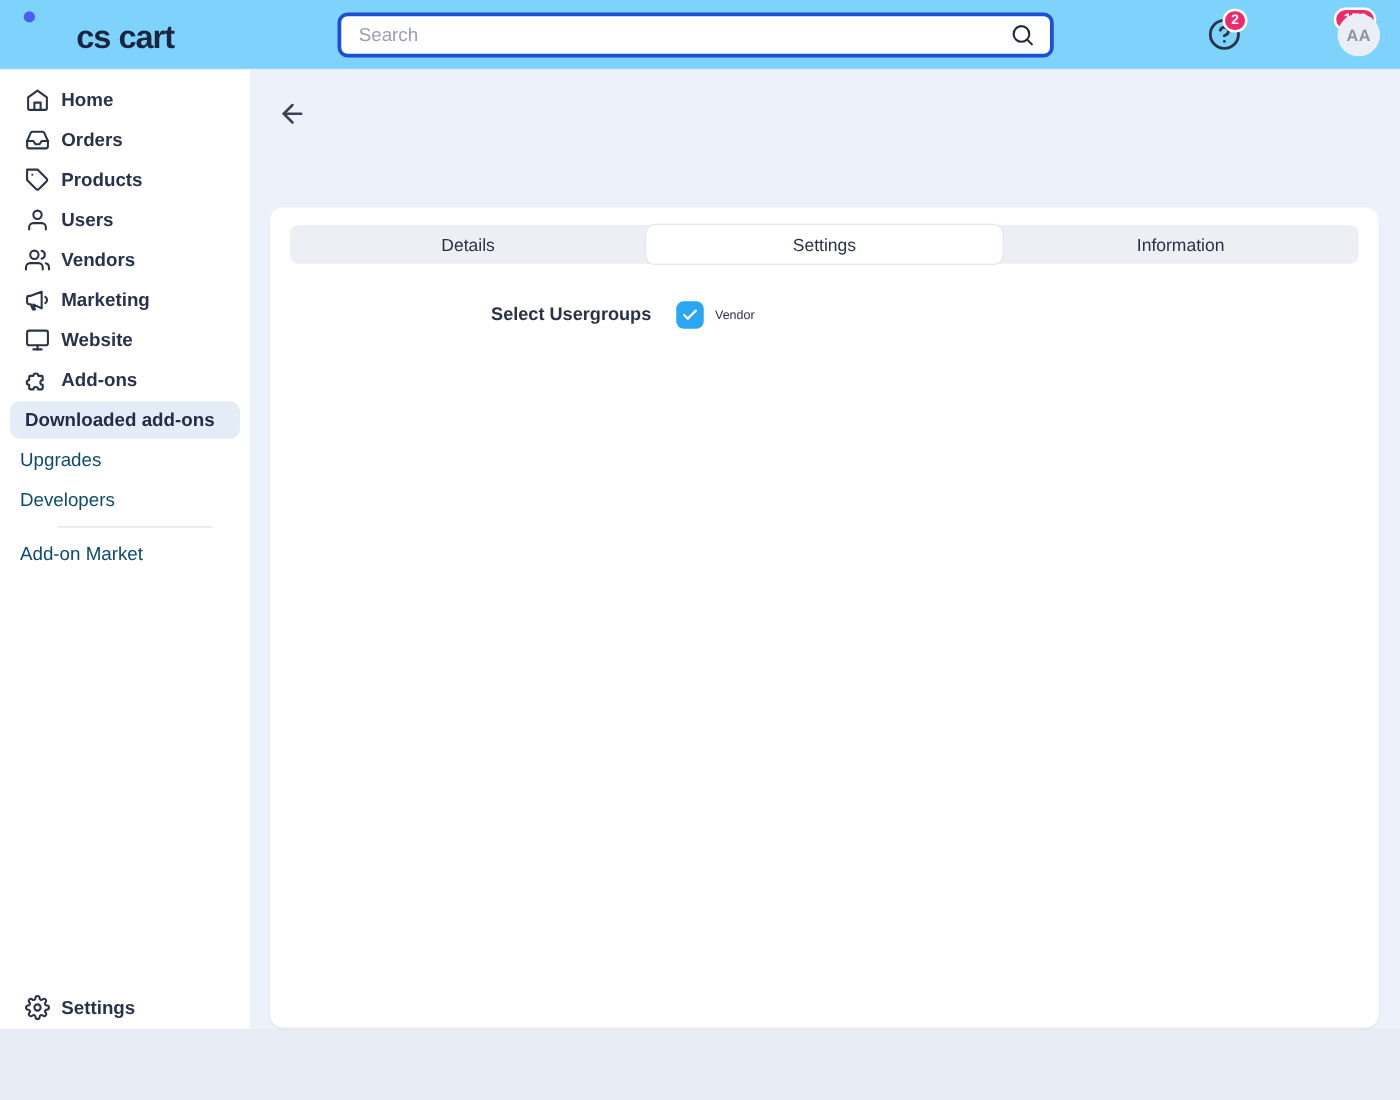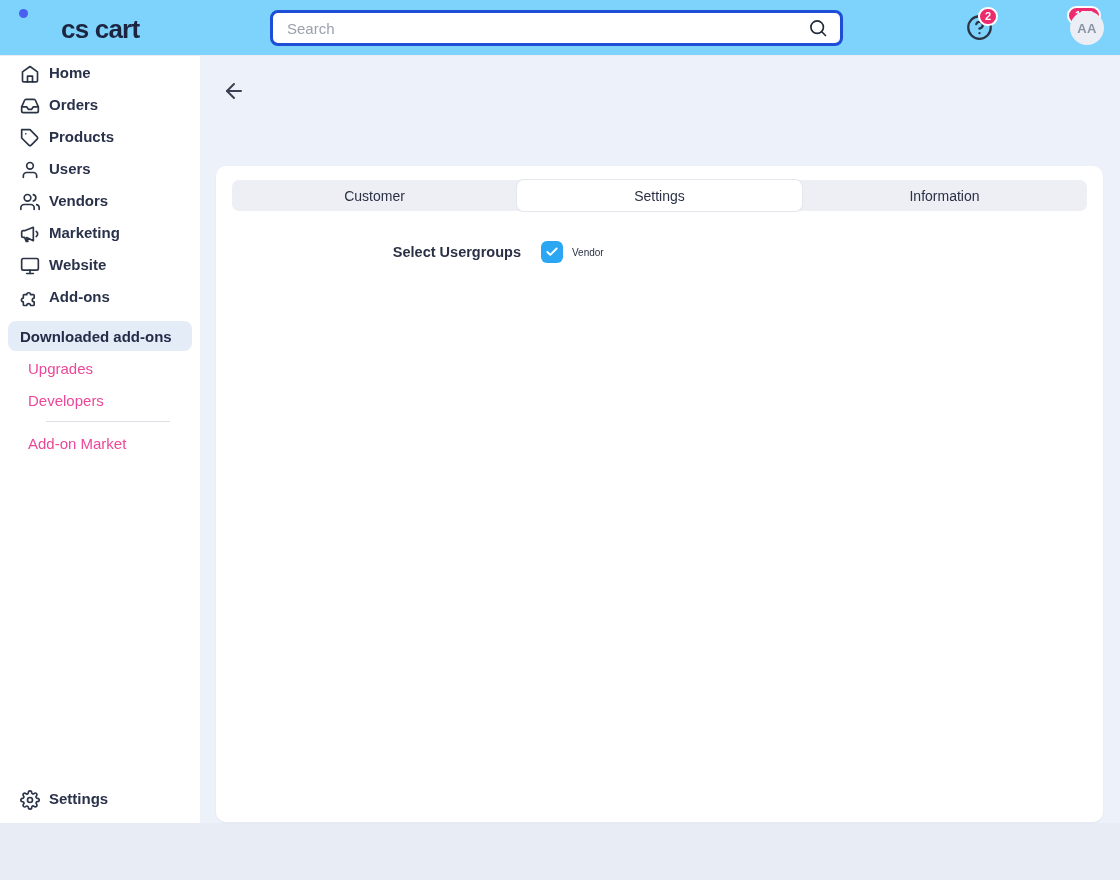--- a/index.html
+++ b/index.html
@@ -28,23 +28,23 @@
   .help-wrap{left:966px;top:14px;width:30px;height:30px;}
   .bell-wrap{left:1073px;top:18px;width:28px;height:28px;}
   .badge{position:absolute;background:#ed2a6d;color:#fff;font-size:11px;font-weight:700;border:2px solid #fff;border-radius:10px;height:15px;line-height:15px;text-align:center;padding:0 4px;min-width:8px;}
   .badge-help{left:12px;top:-7px;}
   .badge-bell{left:-6px;top:-12px;padding:0 6px;}
   .avatar{position:absolute;left:1070px;top:11px;width:34px;height:34px;border-radius:50%;background:#ebeef4;color:#8b95a6;font-size:13px;font-weight:700;display:flex;align-items:center;justify-content:center;cursor:pointer;letter-spacing:.3px;}
 
   
   .sidebar{position:absolute;top:56px;left:0;width:200px;height:767px;background:#fff;}
   .nav{padding-top:8px;}
-  .nav-item{display:flex;height:32px;padding-left:20px;gap:9px;font-size:15px;font-weight:700;color:#29324a;cursor:pointer;}
+  .nav-item{display:flex;align-items:center;height:32px;padding-left:20px;gap:9px;font-size:15px;font-weight:700;color:#29324a;cursor:pointer;}
   .nav-item .nicon{width:20px;height:20px;color:#2b3447;flex:0 0 auto;}
-  .sub-item{height:32px;display:flex;align-items:center;padding-left:28px;font-size:15px;color:#ec4899;cursor:pointer;box-sizing:border-box;}
+  .sub-item{height:32px;display:flex;align-items:center;padding-left:16px;font-size:15px;color:#0c4a6e;cursor:pointer;box-sizing:border-box;}
   .sub-item.active{height:30px;margin:1px 8px;padding-left:12px;border-radius:8px;background:#e4ecf8;font-weight:700;color:#232c48;}
   .nav-divider{height:1px;background:#dcdfe6;margin:5px 30px 5px 46px;}
   .sidebar-bottom{position:absolute;bottom:1px;left:0;right:0;}
 
   
   .main{position:absolute;top:56px;left:200px;width:1084px;height:767px;background:#edf1f9;}
   .back-btn{position:absolute;left:22px;top:23px;width:24px;height:24px;color:#3b4152;cursor:pointer;}
   .gear-btn{position:absolute;right:81px;top:20px;width:55px;height:31px;background:#fff;border:1px solid #eef0f4;border-radius:8px;display:flex;align-items:center;justify-content:center;gap:6px;color:#2b3447;cursor:pointer;box-sizing:border-box;}
   .caret{width:0;height:0;border-left:4px solid transparent;border-right:4px solid transparent;border-top:5px solid #3b4152;}
   .save-btn{position:absolute;right:18px;top:20px;width:53px;height:31px;background:#2b9ff2;color:#fff;border:none;border-radius:8px;font-size:14px;font-family:inherit;cursor:pointer;}
@@ -234,21 +234,21 @@
     </span>
     <span class="caret"></span>
   </div>
 
   <button class="save-btn">Save</button>
 
 
   <div class="card">
     <div class="tabstrip">
       <div class="tab">
-        <span>Customer</span>
+        <span>Details</span>
       </div>
       <div class="tab active">
         <span>Settings</span>
       </div>
       <div class="tab">
         <span>Information</span>
       </div>
     </div>
 
     <div class="card-body">

